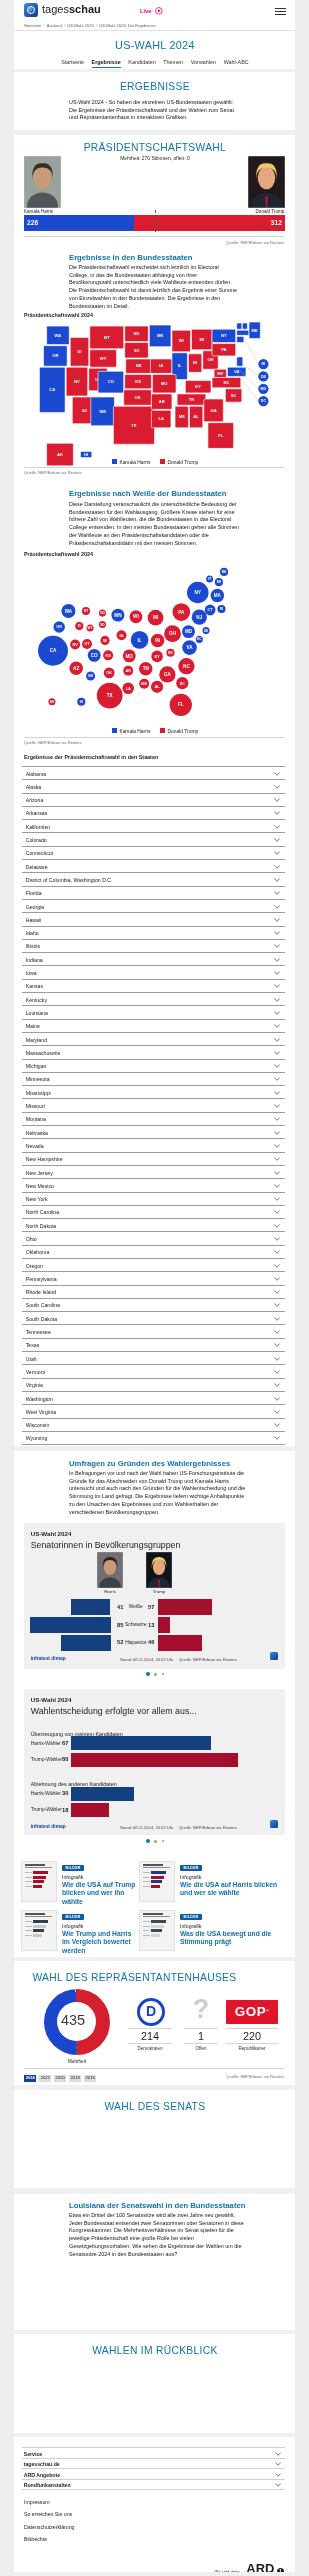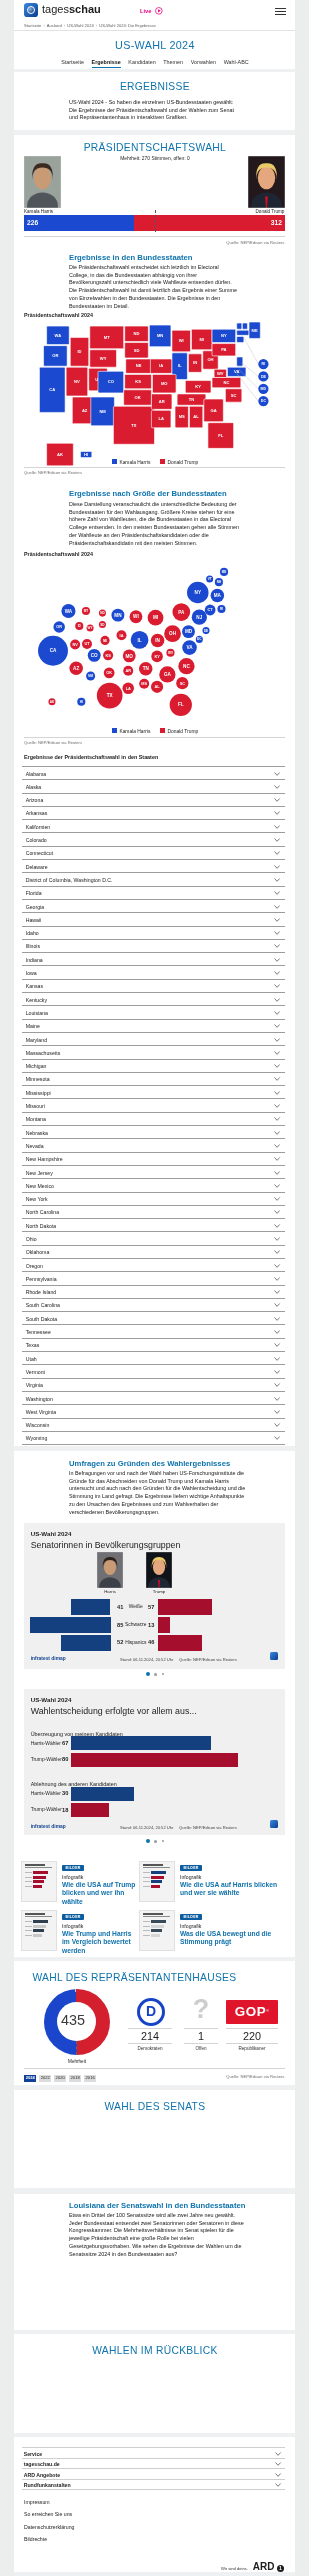--- a/index.html
+++ b/index.html
@@ -219,21 +219,21 @@
       <circle cx="452" cy="154" r="10" fill="#1b49d0"></circle>
       <text x="452" y="156.5" text-anchor="middle" font-size="7" font-weight="bold" fill="#fff" font-family="Liberation Sans, sans-serif">DC</text>
     </svg>
   <div class="abs legend" style="left:14.4px;top:459px;width:281px;">
     <span><span class="sw" style="background:#1b49d0;"></span><span>Kamala Harris</span></span>
     <span><span class="sw" style="background:#d91c30;"></span><span>Donald Trump</span></span>
   </div>
   <div class="abs hr" style="left:24px;top:467px;width:261px;"></div>
   <div class="abs src" style="left:24px;top:470px;">Quelle: NEP/Edison via Reuters</div>
 
-  <div class="abs sub-head" style="left:69px;top:489px;">Ergebnisse nach Größe der Bundesstaaten</div>
+  <div class="abs sub-head" style="left:69px;top:489px;">Ergebnisse nach Weiße der Bundesstaaten</div>
   <div class="abs body-text" style="left:69px;top:501px;width:175px;">Diese Darstellung veranschaulicht die unterschiedliche Bedeutung der Bundesstaaten für den Wahlausgang. Größere Kreise stehen für eine höhere Zahl von Wahlleuten, die die Bundesstaaten in das Electoral College entsenden. In den meisten Bundesstaaten gehen alle Stimmen der Wahlleute an den Präsidentschaftskandidaten oder die Präsidentschaftskandidatin mit den meisten Stimmen.</div>
   <div class="abs small-label" style="left:24px;top:551px;">Präsidentschaftswahl 2024</div>
 
   <svg id="bubblemap" class="abs" style="left:23px;top:559px;" width="263" height="169" viewBox="0 0 510 328">
       <circle cx="260" cy="248" r="11.850000000000001" fill="#d91c30"></circle>
       <text x="260" y="250.7" text-anchor="middle" font-size="7.5" font-weight="bold" fill="#fff" font-family="Liberation Sans, sans-serif">AL</text>
       <circle cx="56" cy="277" r="6.841600689897065" fill="#d91c30"></circle>
       <text x="56" y="279.16" text-anchor="middle" font-size="6" font-weight="bold" fill="#fff" font-family="Liberation Sans, sans-serif">AK</text>
       <circle cx="103" cy="212" r="13.10066792190383" fill="#d91c30"></circle>
       <text x="103" y="215.24" text-anchor="middle" font-size="9" font-weight="bold" fill="#fff" font-family="Liberation Sans, sans-serif">AZ</text>
@@ -801,21 +801,21 @@
       <div style="border-top: 0.5px solid rgb(207, 207, 207);"></div>
     </div>
   <div id="footer-links" class="abs" style="left:24px;top:2493px;width:155px;">
       <div style="font-size: 5.2px; color: rgb(29, 29, 29); margin: 6.2px 0px; cursor: pointer;">Impressum</div>
       <div style="font-size: 5.2px; color: rgb(29, 29, 29); margin: 6.2px 0px; cursor: pointer;">So erreichen Sie uns</div>
       <div style="font-size: 5.2px; color: rgb(29, 29, 29); margin: 6.2px 0px; cursor: pointer;">Datenschutzerklärung</div>
       <div style="font-size: 5.2px; color: rgb(29, 29, 29); margin: 6.2px 0px; cursor: pointer;">Bildrechte</div>
     </div>
   <div class="abs" style="left:14.4px;top:2561px;width:270px;text-align:right;">
     <span style="font-size:4.1px;color:#333;margin-right:2.6px;">Wir sind deins.</span>
-    <span style="font-size:10px;font-weight:700;color:#1d1d1d;">ARD</span>
+    <span style="font-size:13px;font-weight:700;color:#1d1d1d;">ARD</span>
     <span style="display:inline-block;width:7.7px;height:7.7px;border-radius:50%;background:#1d1d1d;color:#fff;font-size:5.2px;font-weight:700;text-align:center;line-height:7.7px;vertical-align:0.5px;">1</span>
   </div>
   <div class="abs" style="left:14.4px;top:2572px;width:281px;height:13.4px;background:#eff0f1;">
     
   </div>
 
 <div class="abs" style="left: 21px; top: 1861px; width: 118px; height: 43px; cursor: pointer;">
       <div style="position: absolute; left: 0px; top: 0px; width: 36px; height: 41px; background: rgb(243, 243, 244); border: 0.5px solid rgb(224, 224, 224); box-sizing: border-box; padding: 2.1px 2.6px;">
         <div style="width: 20.6px; height: 1.5px; background: rgb(85, 85, 85); margin-bottom: 1px;"></div>
         <div style="width: 27px; height: 1.5px; background: rgb(138, 138, 138); margin-bottom: 3.1px;"></div>

